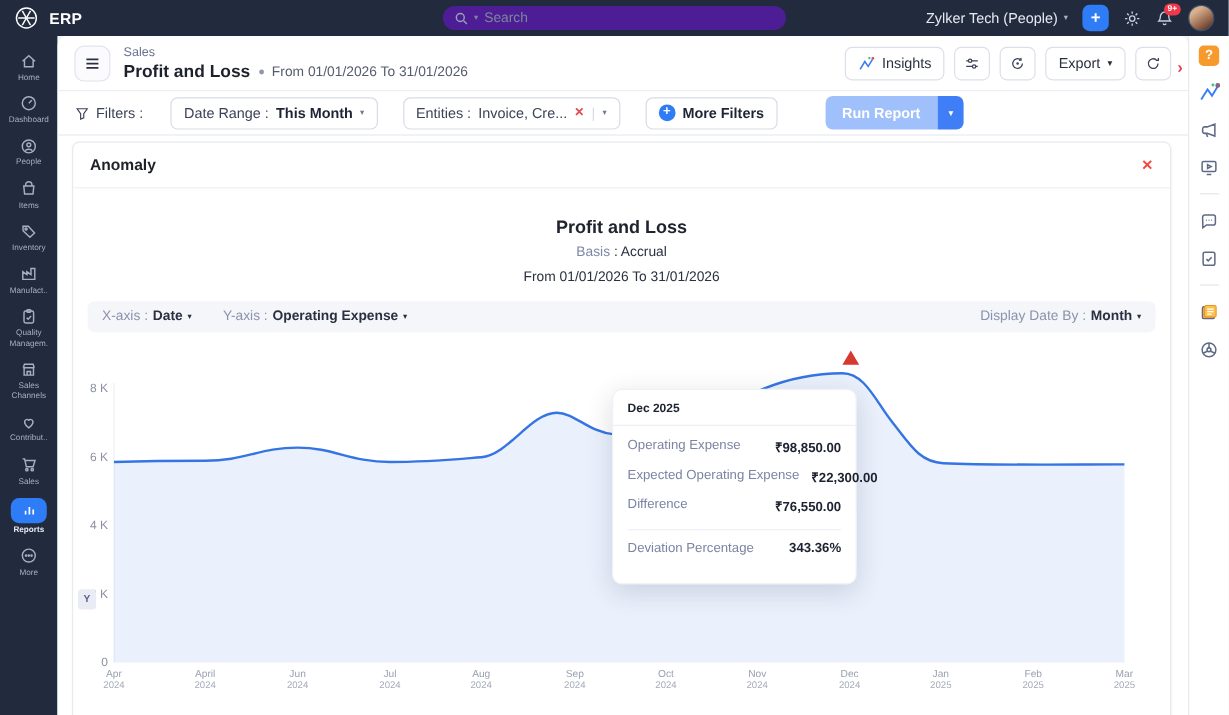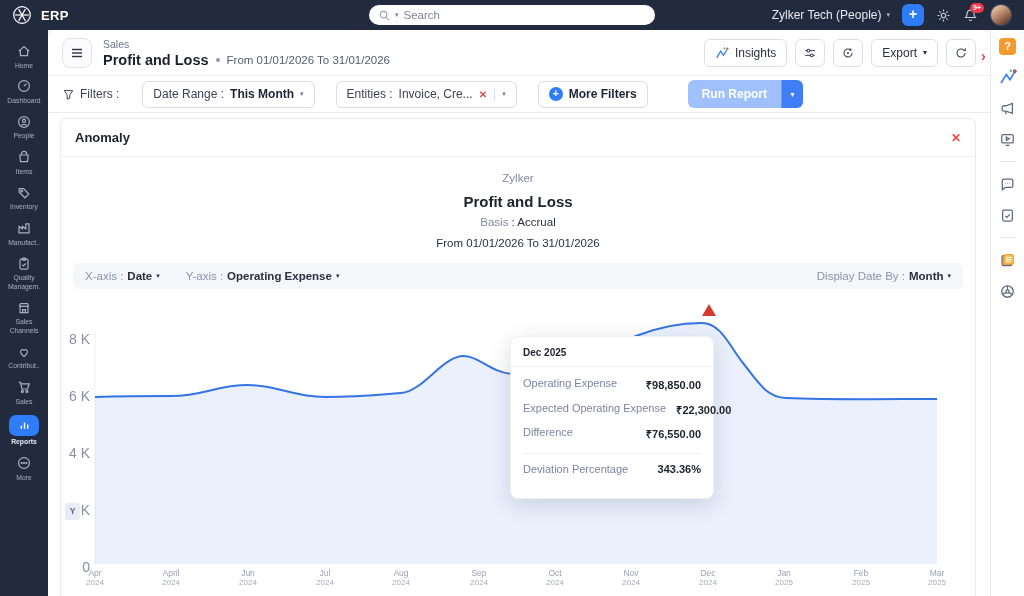--- a/index.html
+++ b/index.html
@@ -3,21 +3,21 @@
 <meta charset="utf-8">
 <style>
   * { margin:0; padding:0; box-sizing:border-box; }
   html,body { width:1024px; height:596px; overflow:hidden; background:#f3f5f8;
     font-family:"Liberation Sans", sans-serif; position:relative; }
 
   
   .topbar { height:30px; background:#222b3e; display:flex; align-items:center; padding:0 12px; }
   .tb-left { display:flex; align-items:center; gap:9px; flex:1; }
   .brand { color:#fff; font-size:13px; font-weight:bold; letter-spacing:.3px; }
-  .tb-search { width:286px; height:20px; background:#ffffff; border-radius:10px;
+  .tb-search { width:286px; height:20px; background:#4c1d95; border-radius:10px;
     display:flex; align-items:center; gap:5px; padding:0 10px; color:#7e8699; font-size:11.5px; }
   .tb-search .chev { font-size:7px; color:#7e8699; }
   .tb-right { display:flex; align-items:center; gap:12px; flex:1; justify-content:flex-end; }
   .org { color:#e6e9f1; font-size:12px; display:flex; align-items:center; gap:5px; }
   .org .chev { font-size:7px; color:#aab2c4; }
   .plus-btn { width:22px; height:22px; border-radius:6px; background:#2e7cf6; color:#fff;
     font-size:14px; line-height:20px; text-align:center; font-weight:bold; }
   .bell-wrap { position:relative; }
   .badge { position:absolute; top:-5px; right:-6px; background:#f0384a; color:#fff;
     font-size:7px; font-weight:bold; border-radius:7px; padding:1px 3px; line-height:1.2; }
@@ -98,21 +98,21 @@
   .controls { margin:14px 12px 0 12px; height:26px; background:#f5f6fa; border-radius:6px;
     display:flex; align-items:center; padding:0 12px; font-size:11.5px; }
   .ctrl { display:flex; align-items:center; gap:4px; margin-right:26px; }
   .ctrl .lab { color:#8a93ad; }
   .ctrl b { color:#2b3040; font-weight:bold; }
   .ctrl .chev { font-size:7px; color:#2b3040; }
   .ctrl.right { margin-left:auto; margin-right:0; }
 
   
   .chart { position:relative; margin-left:3px; width:896px; height:300px; margin-top:2px; }
-  .ytick { position:absolute; left:0; width:26px; text-align:right; font-size:14px; color:#8a90a0; }
+  .ytick { position:absolute; left:0; width:26px; text-align:right; font-size:10px; color:#8a90a0; }
   .xtick { position:absolute; width:46px; text-align:center; top:277px; }
   .xtick .m { font-size:8.5px; color:#9aa1b2; line-height:1.2; }
   .xtick .yr { font-size:8px; color:#a6abba; line-height:1.2; }
   .ybadge { position:absolute; left:1px; top:212px; width:15px; height:17px; background:#e9ecf4;
     border-radius:3px; color:#5a6590; font-size:8.5px; font-weight:bold; text-align:center; line-height:17px; }
   .tooltip { position:absolute; left:446px; top:45px; width:204px; background:#fff; border-radius:8px;
     box-shadow:0 6px 22px rgba(30,40,70,.16); border:1px solid #f0f1f5; }
   .tt-header { font-size:10px; font-weight:bold; color:#1d2230; padding:10px 12px 8px; border-bottom:1px solid #edeff4; }
   .tt-body { padding:10px 12px 2px; }
   .tt-row { display:flex; justify-content:space-between; gap:10px; margin-bottom:9.5px; }
@@ -389,21 +389,20 @@
         </div>
       </div>
 
       <div class="panel">
         <div class="panel-header">
           <span class="panel-title">Anomaly</span>
           <span class="panel-close">✕</span>
         </div>
 
         <div class="chart-titles">
-          <div class="company">Zylker</div>
           <div class="report-title">Profit and Loss</div>
           <div class="basis">
             <span class="muted">Basis</span>
             <span> : </span>
             <span>Accrual</span>
           </div>
           <div class="period">From 01/01/2026 To 31/01/2026</div>
         </div>
 
         <div class="controls">

